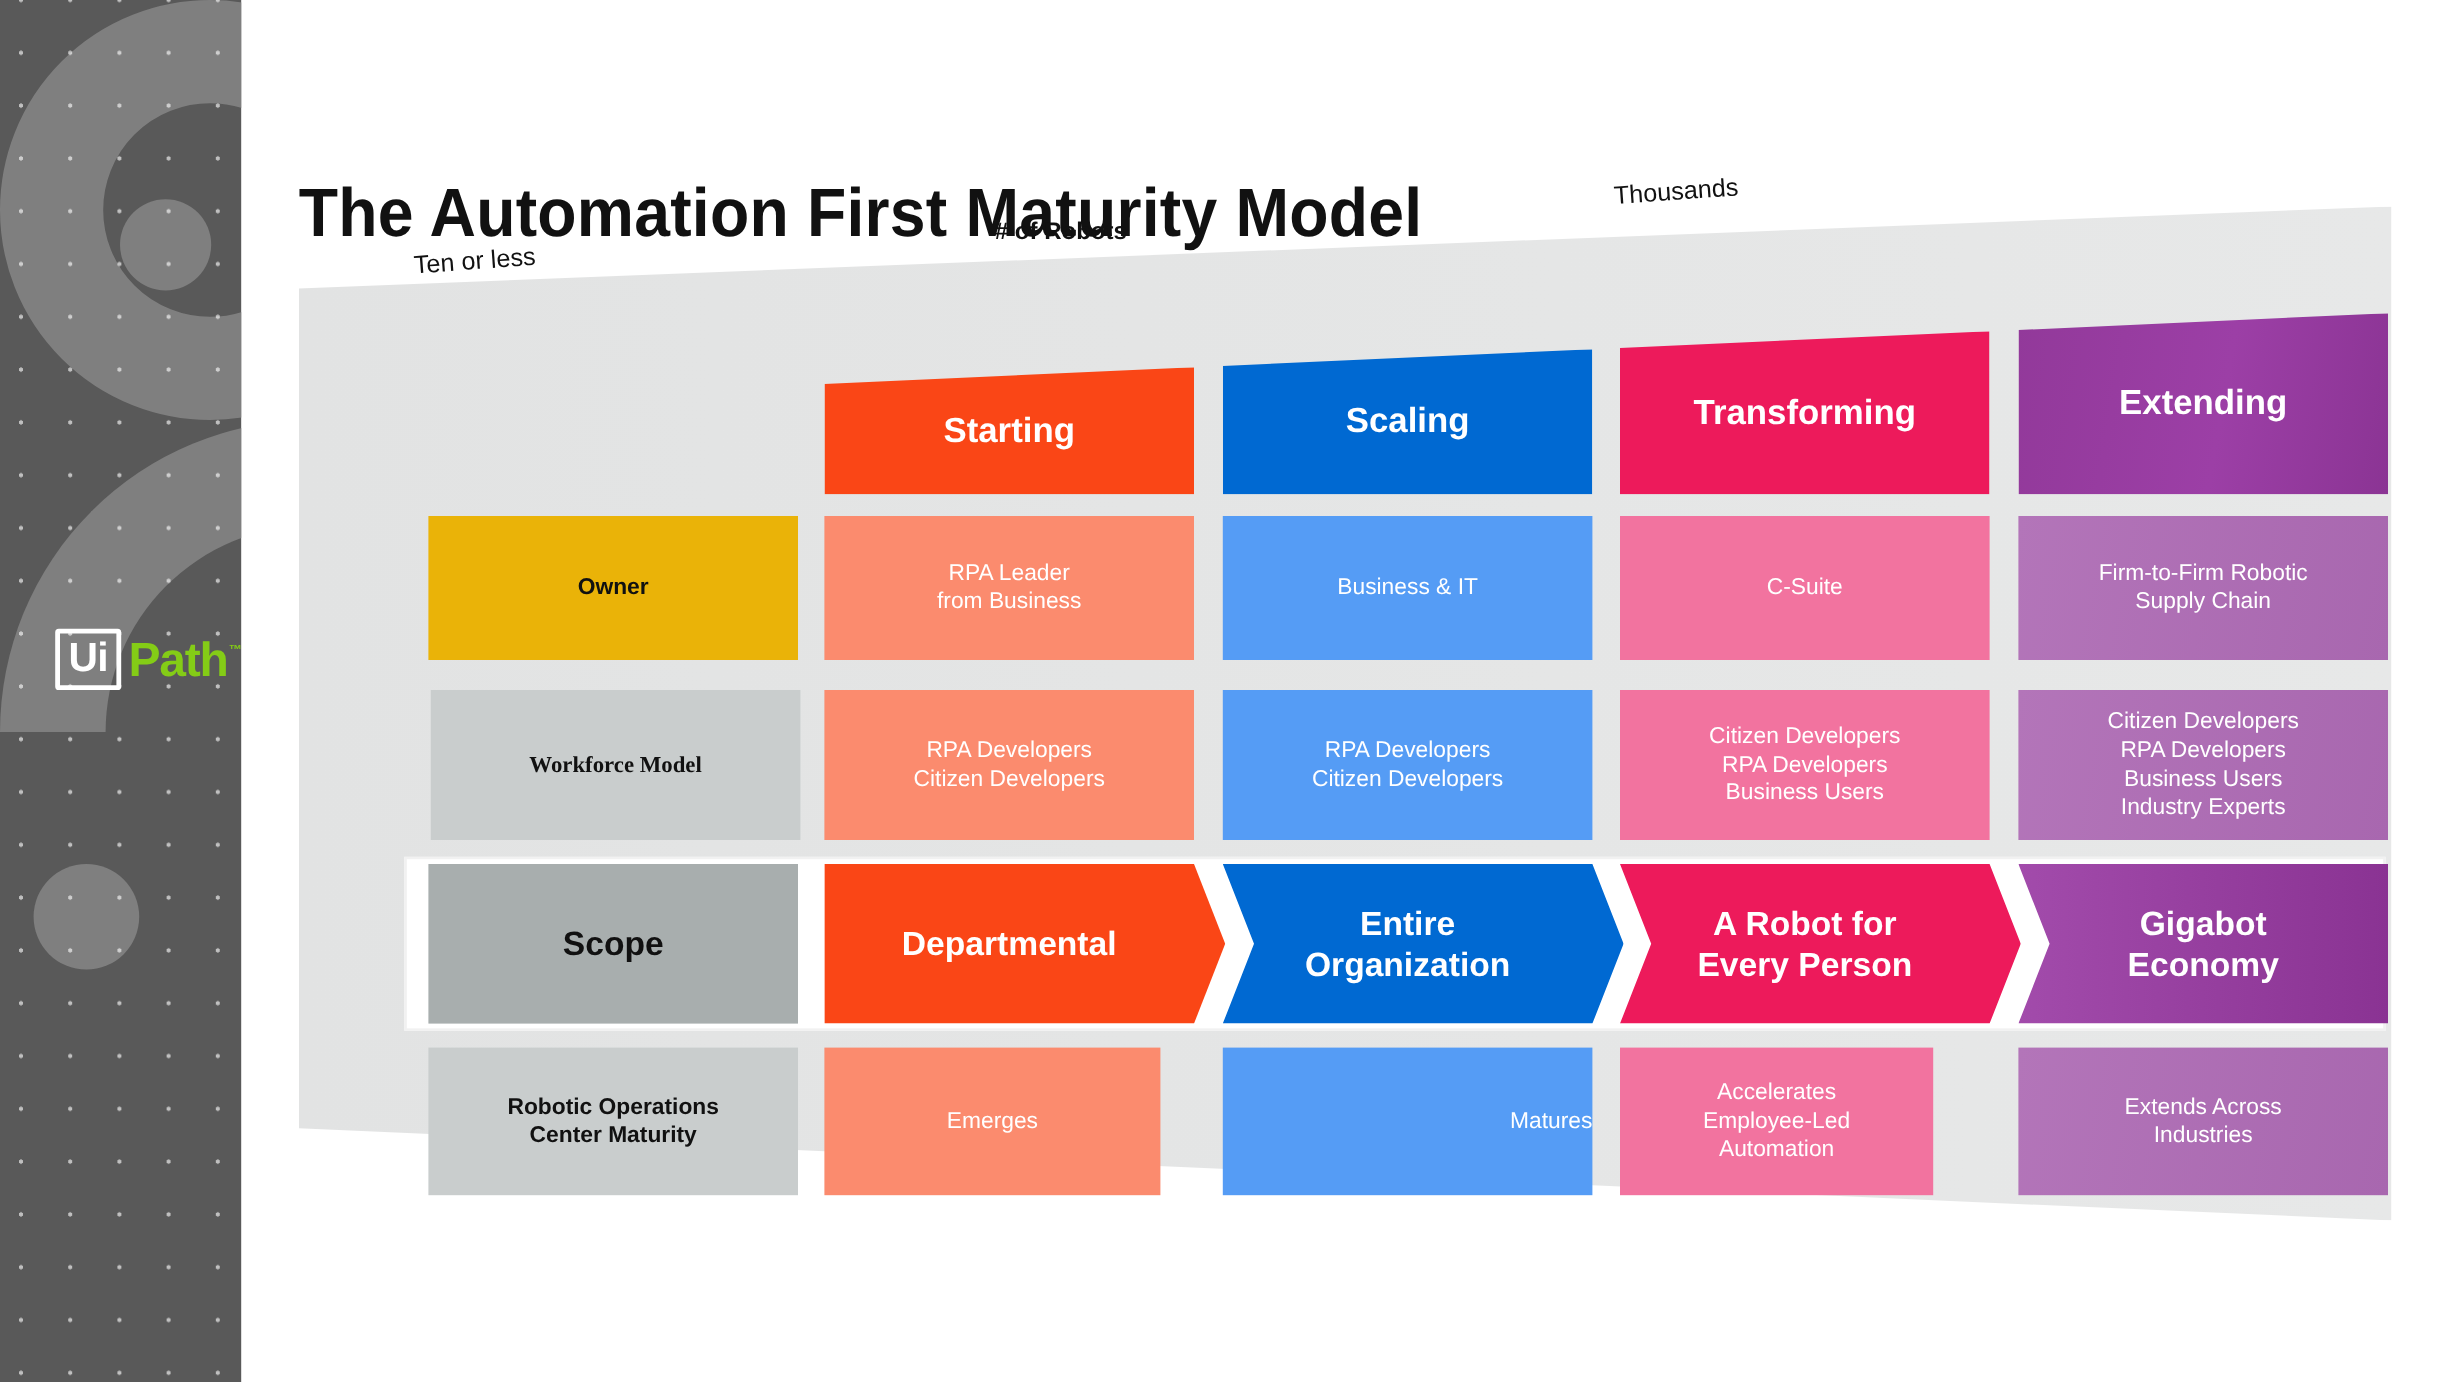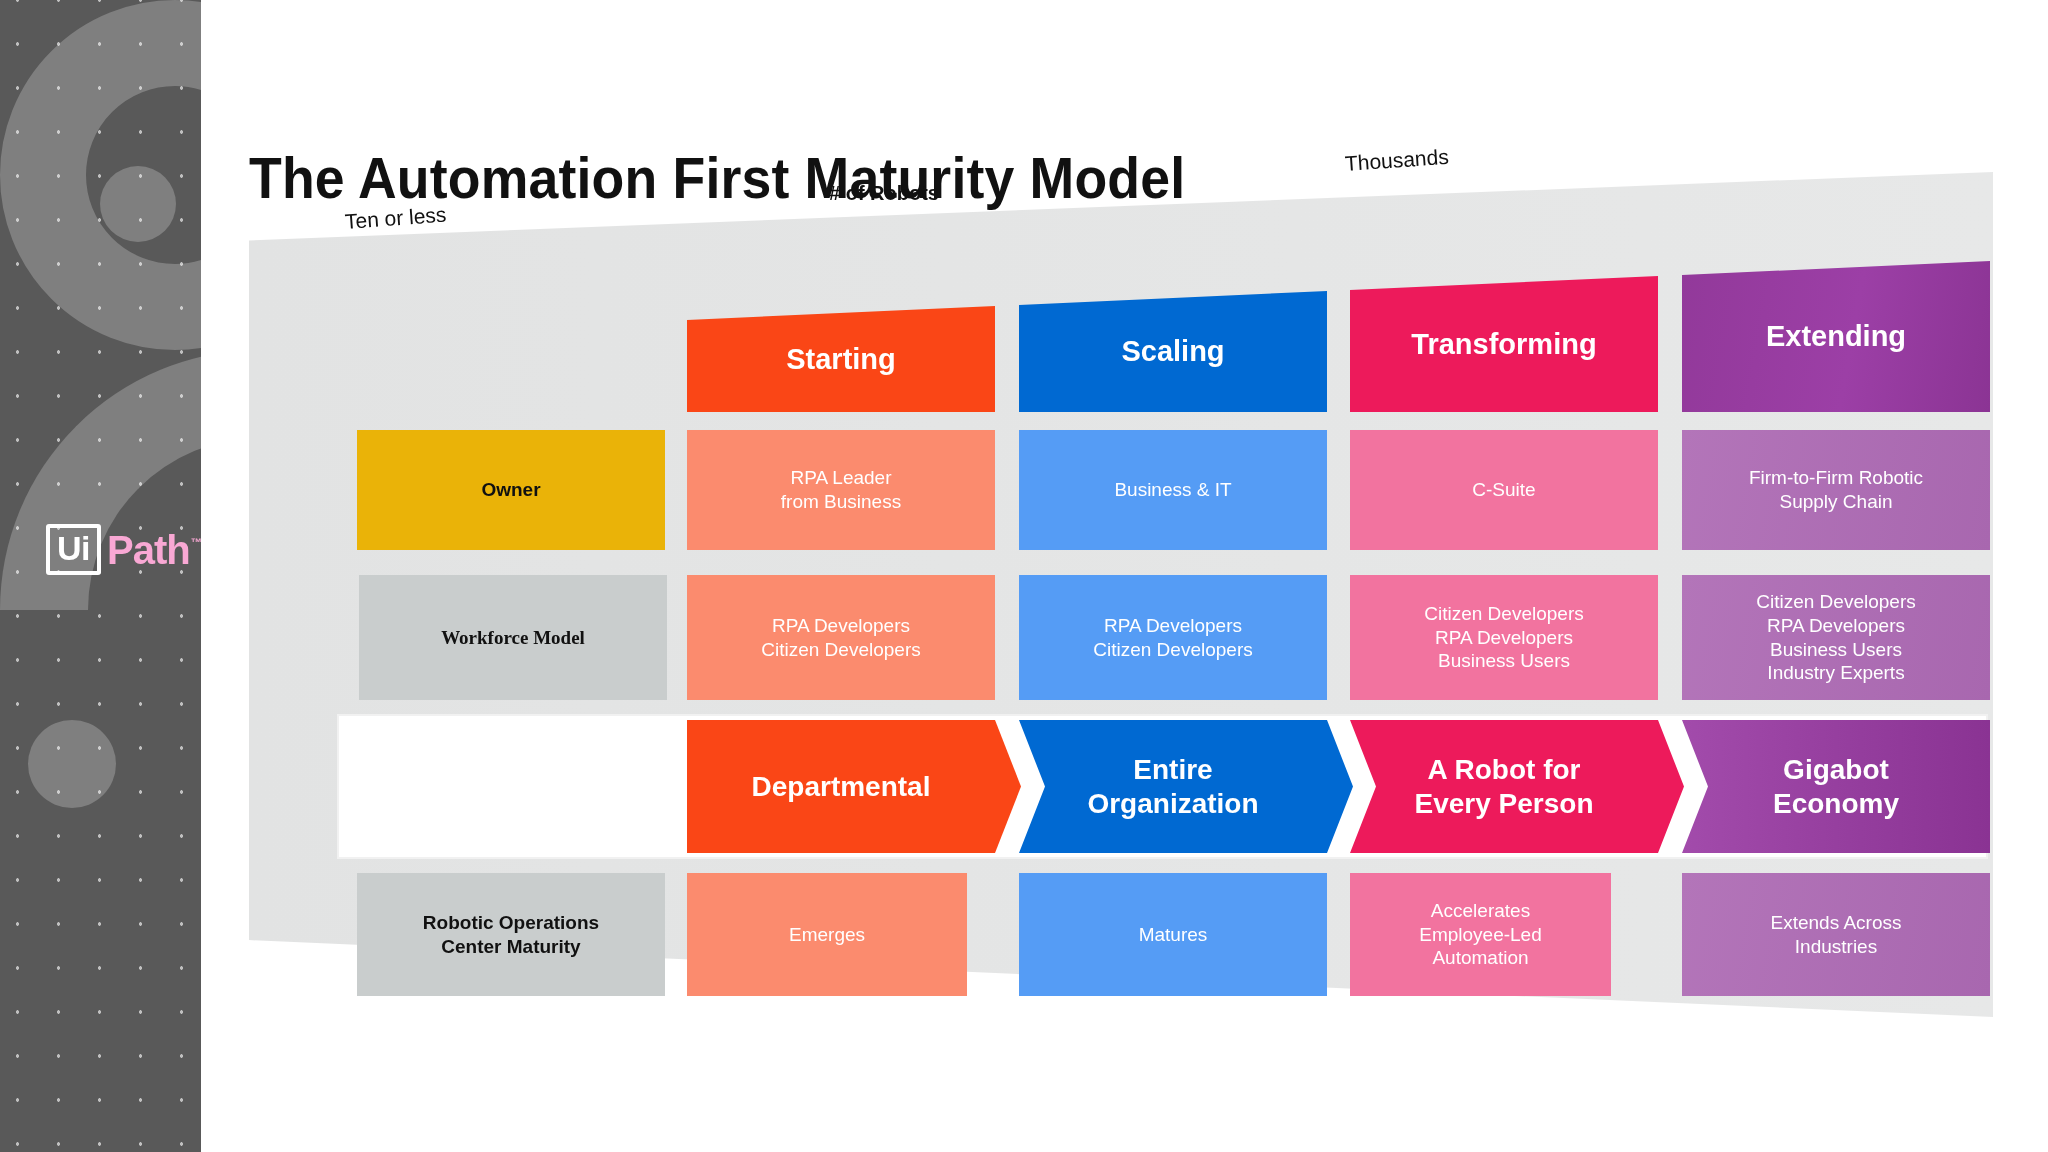--- a/index.html
+++ b/index.html
@@ -30,21 +30,21 @@
       radial-gradient(circle, rgba(255,255,255,.62) 1.6px, rgba(255,255,255,0) 1.9px);
     background-size:41px 44px;background-position:38px 22px;
   }
   .sb-logo{position:absolute;left:46px;top:524px;display:flex;align-items:center;}
   .sb-logo .ui-box{
     border:4px solid #fff;border-radius:3px;color:#fff;
     font-size:34px;font-weight:bold;line-height:1;
     padding:3px 7px 6px 7px;letter-spacing:-.5px;
   }
   .sb-logo .path-tx{
-    color:#f9a8d4;font-size:40px;font-weight:bold;line-height:1;
+    color:#84cc16;font-size:40px;font-weight:bold;line-height:1;
     margin-left:6px;letter-spacing:-1px;position:relative;
   }
   .sb-logo .tm{font-size:11px;font-weight:bold;position:relative;top:-18px;left:1px;}
 
   
   .title{
     position:absolute;left:249px;top:145px;
     font-size:57px;font-weight:bold;color:#111;letter-spacing:.2px;
     white-space:nowrap;transform:scaleX(.94);transform-origin:left top;
   }
@@ -169,20 +169,23 @@
       </div>
       <div class="cell bcell" style="left: 1019px; top: 575px; width: 308px; height: 125px; background: rgb(85, 156, 245);">
         <span class="txt">RPA Developers<br>Citizen Developers</span>
       </div>
       <div class="cell bcell" style="left: 1350px; top: 575px; width: 308px; height: 125px; background: rgb(242, 115, 159);">
         <span class="txt">Citizen Developers<br>RPA Developers<br>Business Users</span>
       </div>
       <div class="cell bcell" style="left: 1682px; top: 575px; width: 308px; height: 125px; background: linear-gradient(100deg, rgb(179, 117, 185) 0%, rgb(168, 103, 175) 100%);">
         <span class="txt">Citizen Developers<br>RPA Developers<br>Business Users<br>Industry Experts</span>
       </div>
+      <div class="cell lcell scope" style="left: 357px; top: 720px; width: 308px; height: 133px; background: rgb(168, 174, 174);">
+        <span class="txt">Scope</span>
+      </div>
       <div class="arrowcell" style="left: 687px; top: 720px; width: 334px; height: 133px;">
         <svg width="334" height="133">
           <polygon points="0,0 308,0 334,66.5 308,133 0,133 0,66.5" fill="#FA4616"></polygon>
         </svg>
         <div class="lbl">
           <span class="txt">Departmental</span>
         </div>
       </div>
       <div class="arrowcell" style="left: 1019px; top: 720px; width: 334px; height: 133px;">
         <svg width="334" height="133">
@@ -213,21 +216,21 @@
         <div class="lbl" style="padding-right: 0px;">
           <span class="txt">Gigabot<br>Economy</span>
         </div>
       </div>
       <div class="cell lcell" style="left: 357px; top: 873px; width: 308px; height: 123px; background: rgb(201, 205, 205);">
         <span class="txt">Robotic Operations<br>Center Maturity</span>
       </div>
       <div class="cell bcell" style="left: 687px; top: 873px; width: 280px; height: 123px; background: rgb(251, 139, 110);">
         <span class="txt">Emerges</span>
       </div>
-      <div class="cell bcell" style="left: 1019px; top: 873px; width: 308px; height: 123px; background: rgb(85, 156, 245);">
+      <div class="cell bcell" style="left: 1019px; top: 873px; width: 308px; height: 123px; background: rgb(85, 156, 245); justify-content: flex-end;">
         <span class="txt">Matures</span>
       </div>
       <div class="cell bcell" style="left: 1350px; top: 873px; width: 261px; height: 123px; background: rgb(242, 115, 159);">
         <span class="txt">Accelerates<br>Employee-Led<br>Automation</span>
       </div>
       <div class="cell bcell" style="left: 1682px; top: 873px; width: 308px; height: 123px; background: linear-gradient(100deg, rgb(179, 117, 185) 0%, rgb(168, 103, 175) 100%);">
         <span class="txt">Extends Across<br>Industries</span>
       </div>
     </div>
 

